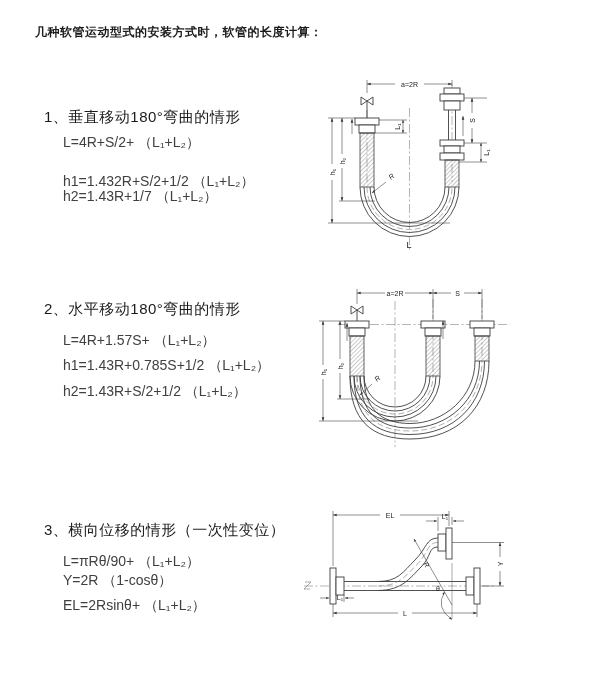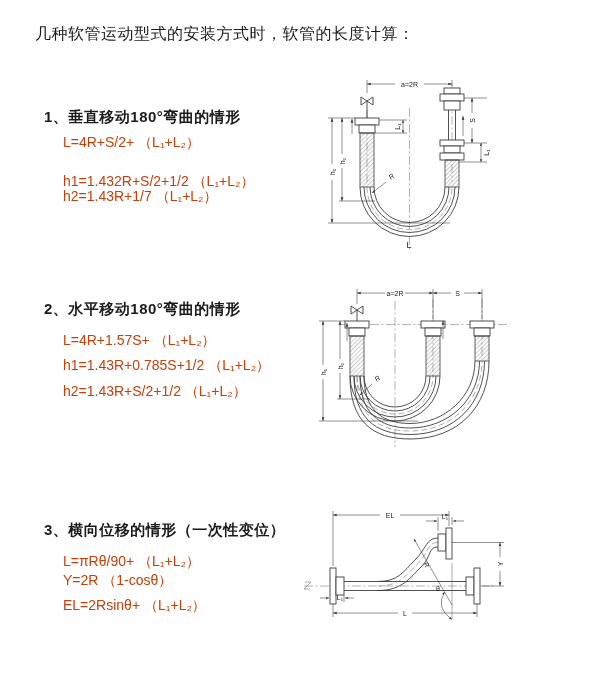--- a/index.html
+++ b/index.html
@@ -1,23 +1,23 @@
 <!DOCTYPE html>
 <html><head>
 <meta charset="utf-8">
 <style>
   html,body{margin:0;padding:0;}
   body{
     width:600px;height:675px;position:relative;background:#ffffff;
     font-family:"Liberation Sans","DejaVu Sans",sans-serif;
     color:#1b1b1b;overflow:hidden;
   }
-  .title{position:absolute;left:35px;top:24px;font-size:16px;font-weight:400;letter-spacing:.5px;white-space:nowrap;}
-  .heading{position:absolute;font-size:15px;font-weight:700;letter-spacing:.5px;white-space:nowrap;}
-  .formula{position:absolute;font-size:14px;font-weight:400;white-space:nowrap;color:#c2410c;}
+  .title{position:absolute;left:35px;top:24px;font-size:12px;font-weight:700;letter-spacing:.5px;white-space:nowrap;}
+  .heading{position:absolute;font-size:15px;font-weight:400;letter-spacing:.5px;white-space:nowrap;}
+  .formula{position:absolute;font-size:14px;font-weight:400;white-space:nowrap;color:#404040;}
   svg.diag{position:absolute;font-family:"Liberation Sans","DejaVu Sans",sans-serif;}
   .ln{stroke:#3d3d3d;stroke-width:.9;fill:none;}
   .fr{stroke:#3d3d3d;stroke-width:.9;fill:#ffffff;}
   .braid{stroke:#3d3d3d;stroke-width:.8;fill:url(#hatch);}
   .cl{stroke:#6a6a6a;stroke-width:.5;stroke-dasharray:9 2.5 2 2.5;fill:none;}
   .cl2{stroke:#6a6a6a;stroke-width:.55;stroke-dasharray:6 3;fill:none;}
   .dim line,.dim path{stroke:#333;stroke-width:.55;fill:none;}
   .dim text{fill:#1a1a1a;font-size:7px;}
   .thin{stroke:#444;stroke-width:.45;fill:none;}
 </style>

